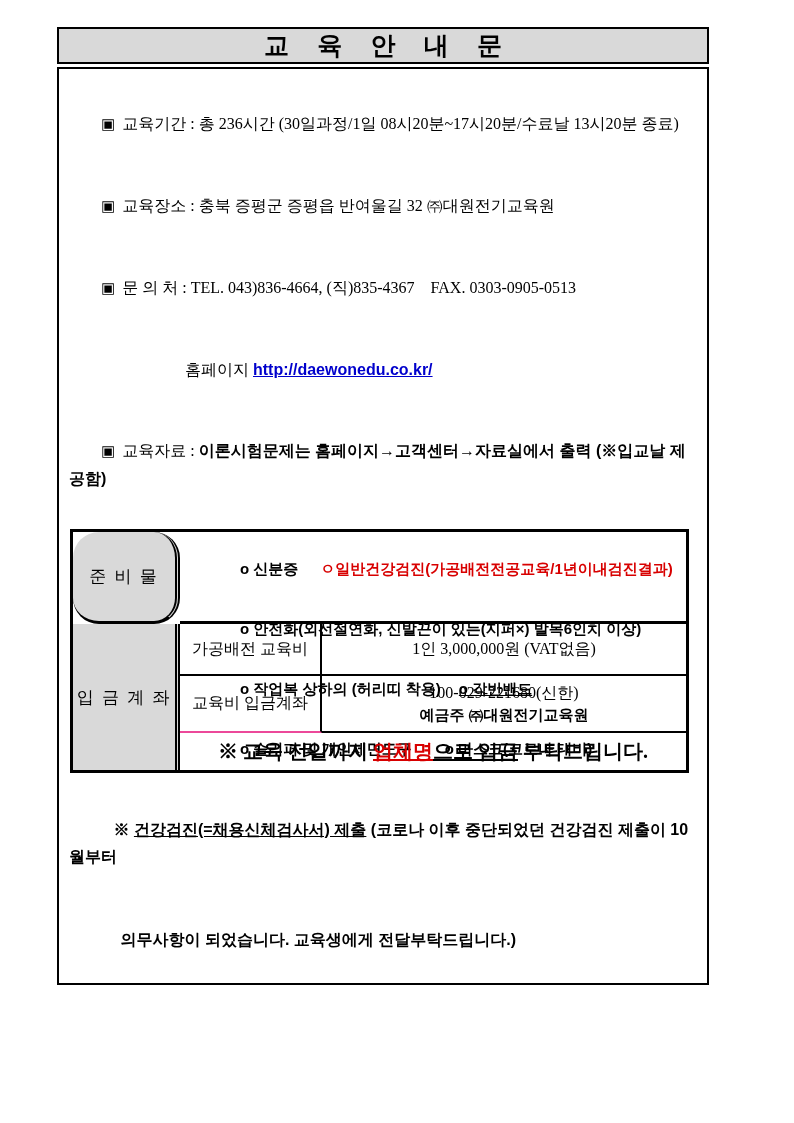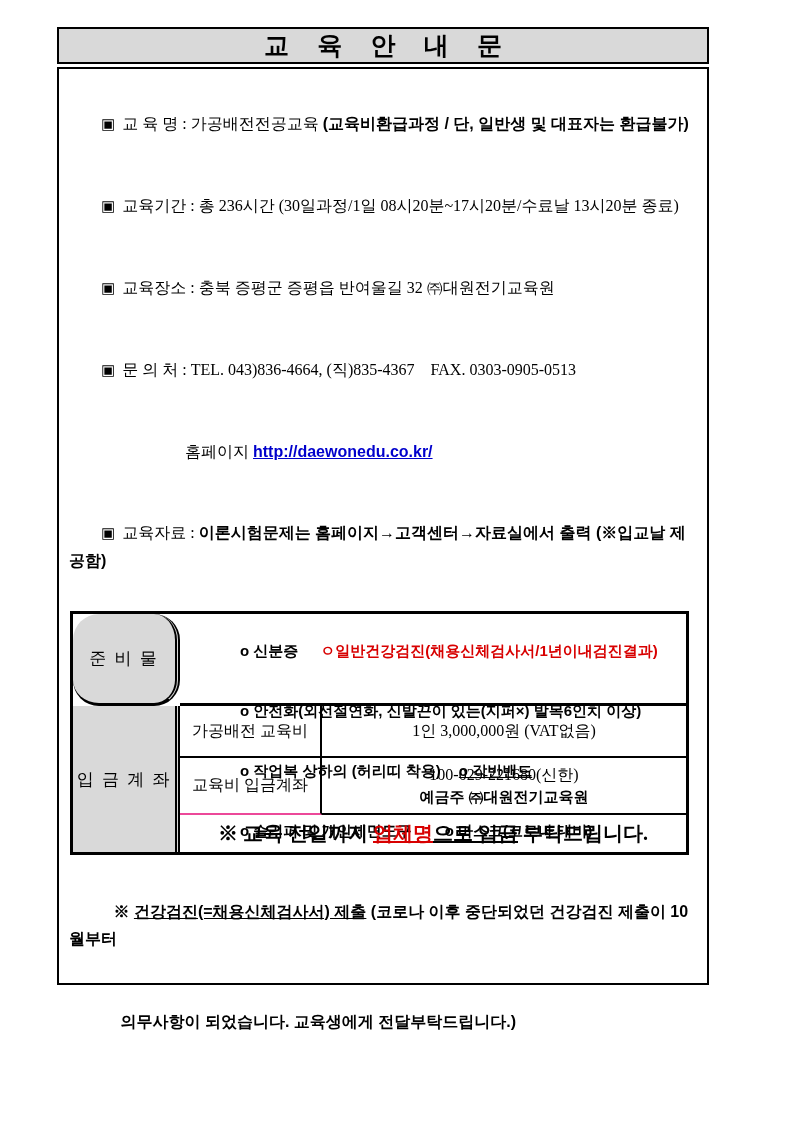--- a/index.html
+++ b/index.html
@@ -59,23 +59,20 @@
 <div class="page">
   <div class="doc">
 
     <div class="title-box">
       <span>교 육 안 내 문</span>
     </div>
 
     <div class="content-box">
 
       <div class="info-line">
-        <span class="blt">▣</span><span>교 육 명</span><span> : </span><span>가공배전전공교육 </span><span class="gb">(교육비환급과정 / 단, 일반생 및 대표자는 환급불가)</span>
-      </div>
-      <div class="info-line">
         <span class="blt">▣</span><span>교육기간</span><span> : </span><span>총 236시간 (30일과정/1일 08시20분~17시20분/수료날 13시20분 종료)</span>
       </div>
       <div class="info-line">
         <span class="blt">▣</span><span>교육장소</span><span> : </span><span>충북 증평군 증평읍 반여울길 32 ㈜대원전기교육원</span>
       </div>
       <div class="info-line">
         <span class="blt">▣</span><span>문 의 처</span><span> : </span><span>TEL. 043)836-4664, (직)835-4367    FAX. 0303-0905-0513</span>
       </div>
       <div class="info-line homepage-line">
         <span>홈페이지 </span><span class="link">http://daewonedu.co.kr/</span>
@@ -83,21 +80,21 @@
       <div class="info-line">
         <span class="blt">▣</span><span>교육자료</span><span> : </span><span class="gb">이론시험문제는 홈페이지→고객센터→자료실에서 출력 (※입교날 제공함)</span>
       </div>
 
       <div class="prep-table">
         <div class="cell lbl-cell prep-label">
           <span>준 비 물</span>
         </div>
         <div class="prep-content">
           <div class="prep-line">
-            <span>o 신분증</span><span class="red g1">ㅇ일반건강검진(채용신체검사서/1년이내검진결과)</span>
+            <span>o 신분증</span><span class="red g1">ㅇ일반건강검진(가공배전전공교육/1년이내검진결과)</span>
           </div>
           <div class="prep-line">
             <span>o 안전화(외선절연화, 신발끈이 있는(지퍼×) 발목6인치 이상)</span>
           </div>
           <div class="prep-line">
             <span>o 작업복 상하의 (허리띠 착용)</span><span class="g3">o 각반밴드</span>
           </div>
           <div class="prep-line">
             <span>o 슬리퍼 및 개인세면도구</span><span class="g4">o 마스크(코로나 대비)</span>
           </div>

